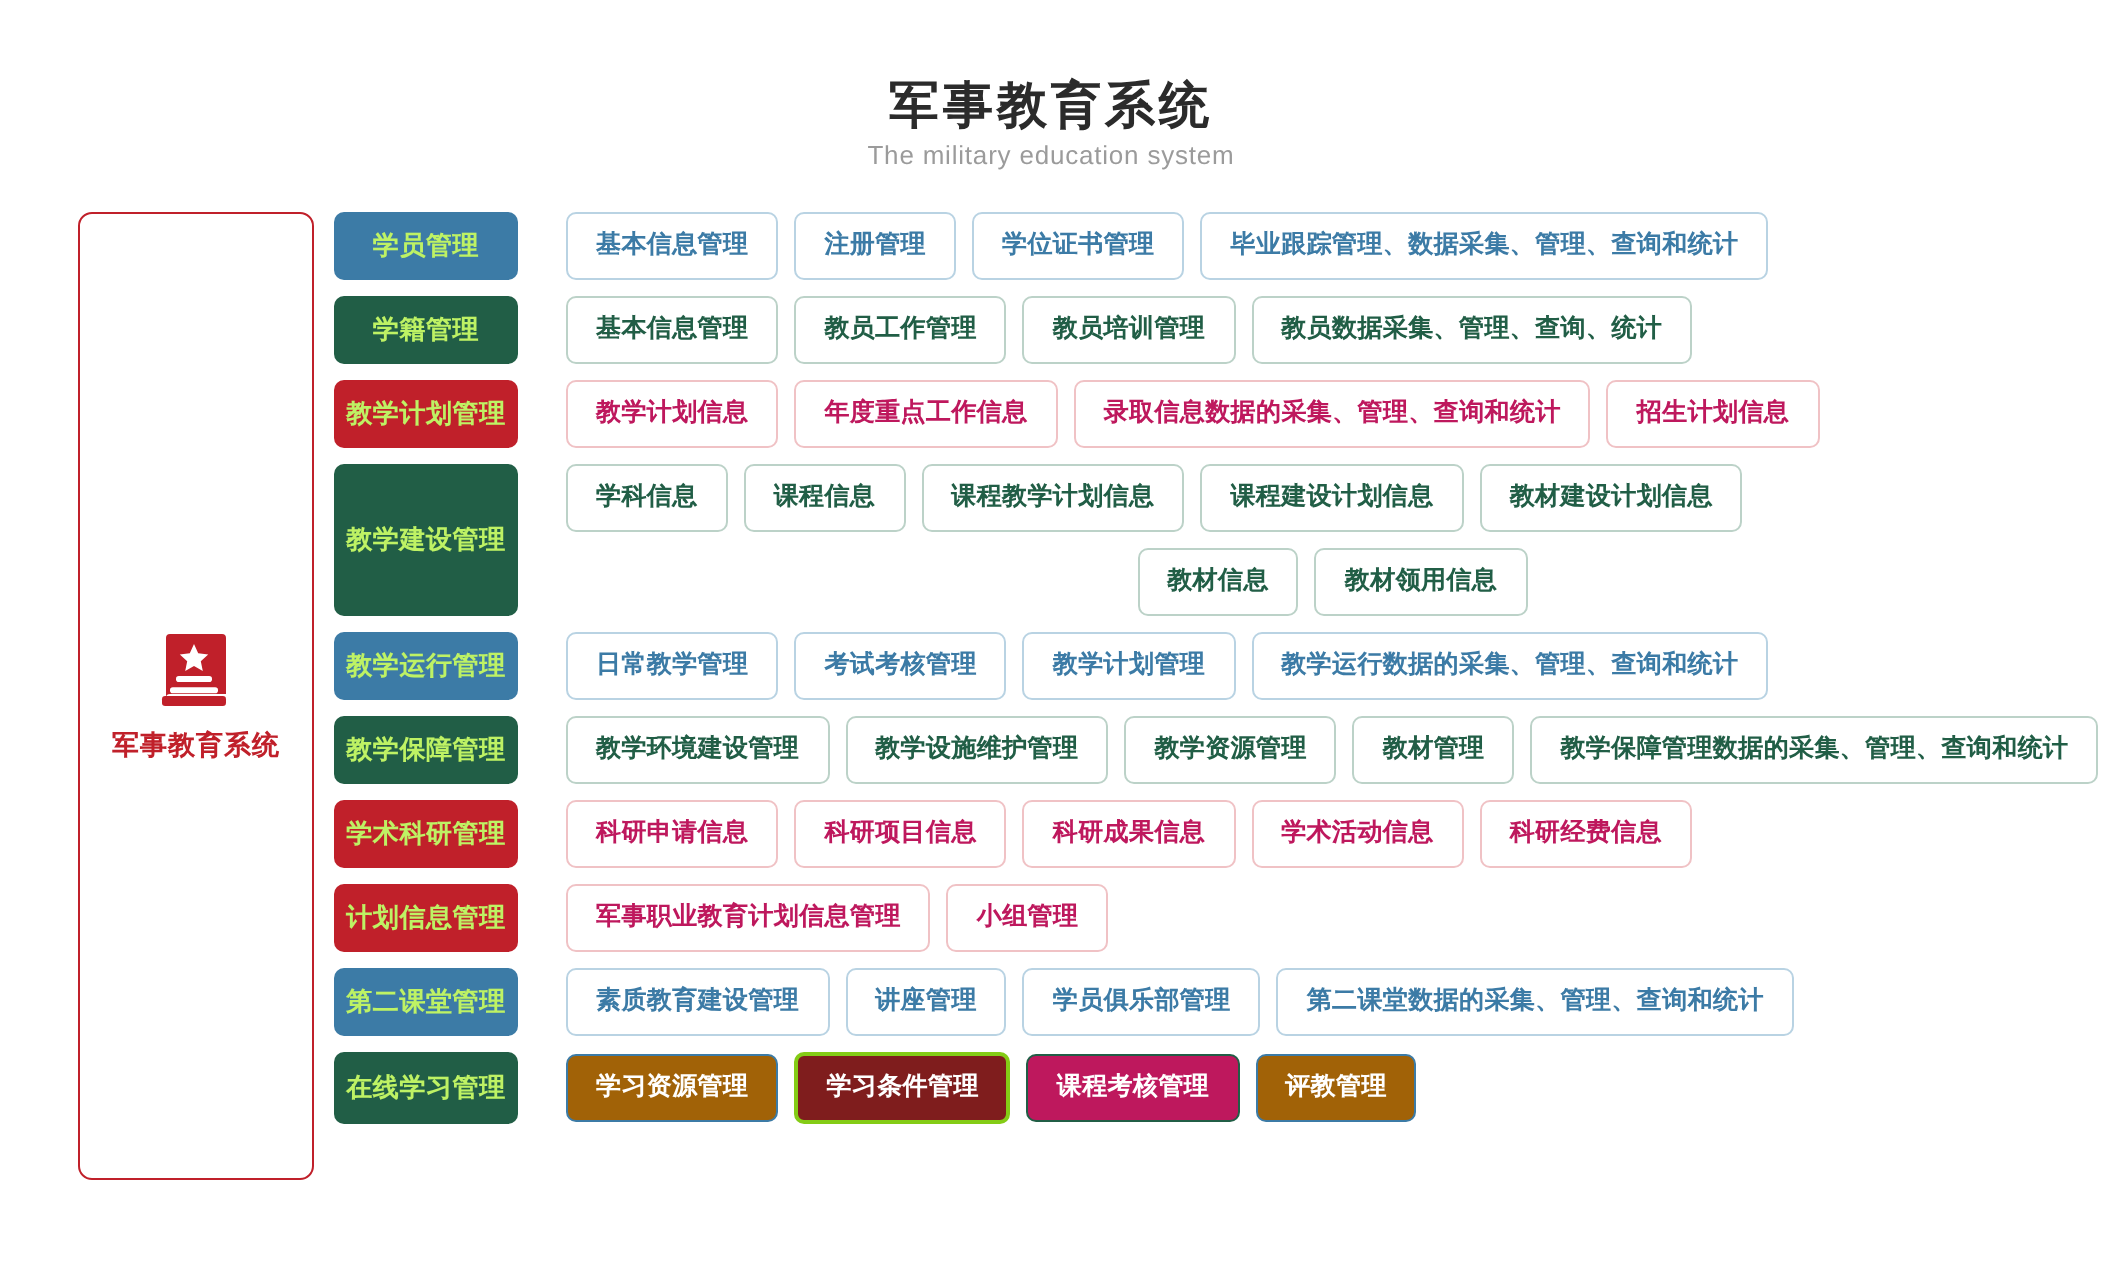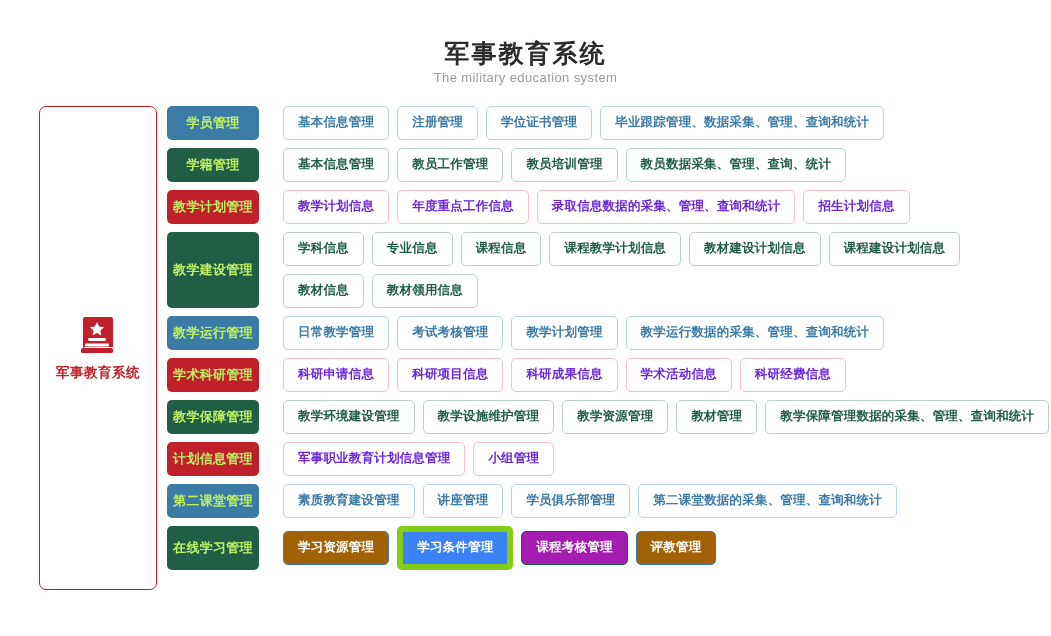--- a/index.html
+++ b/index.html
@@ -107,45 +107,45 @@
     display: flex;
     flex-direction: column;
     justify-content: center;
     margin-left: 24px;
     flex: 1;
   }
   .subrow {
     display: flex;
     align-items: center;
   }
-  .subrow + .subrow { margin-top: 8px; }
+  .subrow + .subrow { margin-top: 8px; justify-content: center; }
 
   .btn {
     border-radius: 5px;
     font-size: 12.5px;
     font-weight: bold;
     padding: 9px 14px;
     background: #ffffff;
     box-sizing: border-box;
     white-space: nowrap;
     margin-right: 8px;
     line-height: 1.1;
     letter-spacing: .2px;
   }
   .btn:last-child { margin-right: 0; }
 
   
   .btn.o-blue  { border: 1px solid #b9d3e3; color: #3c7ba6; }
   .btn.o-green { border: 1px solid #bcd2c8; color: #215e46; }
-  .btn.o-red   { border: 1px solid #f0c2c5; color: #6d28d9; }
+  .btn.o-red   { border: 1px solid #f0c2c5; color: #be185d; }
 
   
   .btn.f-blue  { border: 1px solid #3c7ba6; background: #a16207; color: #ffffff; }
-  .btn.f-green { border: 1px solid #215e46; background: #a21caf; color: #ffffff; }
-  .btn.f-red   { border: 6px solid #84cc16; background: #3b82f6; color: #ffffff; }
+  .btn.f-green { border: 1px solid #215e46; background: #be185d; color: #ffffff; }
+  .btn.f-red   { border: 2px solid #84cc16; background: #7f1d1d; color: #ffffff; }
 </style>
 </head>
 <body>
 
 <div class="header">
   <div class="title">军事教育系统</div>
   <div class="subtitle">The military education system</div>
 </div>
 
 <div class="layout">
@@ -195,68 +195,67 @@
             <div class="btn o-red">录取信息数据的采集、管理、查询和统计</div>
             <div class="btn o-red">招生计划信息</div>
           </div>
         </div>
       </div>
       <div class="row">
         <div class="cat green">教学建设管理</div>
         <div class="subwrap">
           <div class="subrow">
             <div class="btn o-green">学科信息</div>
-            <div class="btn o-green">专业信息</div>
             <div class="btn o-green">课程信息</div>
             <div class="btn o-green">课程教学计划信息</div>
+            <div class="btn o-green">课程建设计划信息</div>
             <div class="btn o-green">教材建设计划信息</div>
-            <div class="btn o-green">课程建设计划信息</div>
           </div>
           <div class="subrow">
             <div class="btn o-green">教材信息</div>
             <div class="btn o-green">教材领用信息</div>
           </div>
         </div>
       </div>
       <div class="row">
         <div class="cat blue">教学运行管理</div>
         <div class="subwrap">
           <div class="subrow">
             <div class="btn o-blue">日常教学管理</div>
             <div class="btn o-blue">考试考核管理</div>
             <div class="btn o-blue">教学计划管理</div>
             <div class="btn o-blue">教学运行数据的采集、管理、查询和统计</div>
+          </div>
+        </div>
+      </div>
+      <div class="row">
+        <div class="cat green">教学保障管理</div>
+        <div class="subwrap">
+          <div class="subrow">
+            <div class="btn o-green">教学环境建设管理</div>
+            <div class="btn o-green">教学设施维护管理</div>
+            <div class="btn o-green">教学资源管理</div>
+            <div class="btn o-green">教材管理</div>
+            <div class="btn o-green">教学保障管理数据的采集、管理、查询和统计</div>
           </div>
         </div>
       </div>
       <div class="row">
         <div class="cat red">学术科研管理</div>
         <div class="subwrap">
           <div class="subrow">
             <div class="btn o-red">科研申请信息</div>
             <div class="btn o-red">科研项目信息</div>
             <div class="btn o-red">科研成果信息</div>
             <div class="btn o-red">学术活动信息</div>
             <div class="btn o-red">科研经费信息</div>
           </div>
         </div>
       </div>
       <div class="row">
-        <div class="cat green">教学保障管理</div>
-        <div class="subwrap">
-          <div class="subrow">
-            <div class="btn o-green">教学环境建设管理</div>
-            <div class="btn o-green">教学设施维护管理</div>
-            <div class="btn o-green">教学资源管理</div>
-            <div class="btn o-green">教材管理</div>
-            <div class="btn o-green">教学保障管理数据的采集、管理、查询和统计</div>
-          </div>
-        </div>
-      </div>
-      <div class="row">
         <div class="cat red">计划信息管理</div>
         <div class="subwrap">
           <div class="subrow">
             <div class="btn o-red">军事职业教育计划信息管理</div>
             <div class="btn o-red">小组管理</div>
           </div>
         </div>
       </div>
       <div class="row">
         <div class="cat blue">第二课堂管理</div>

